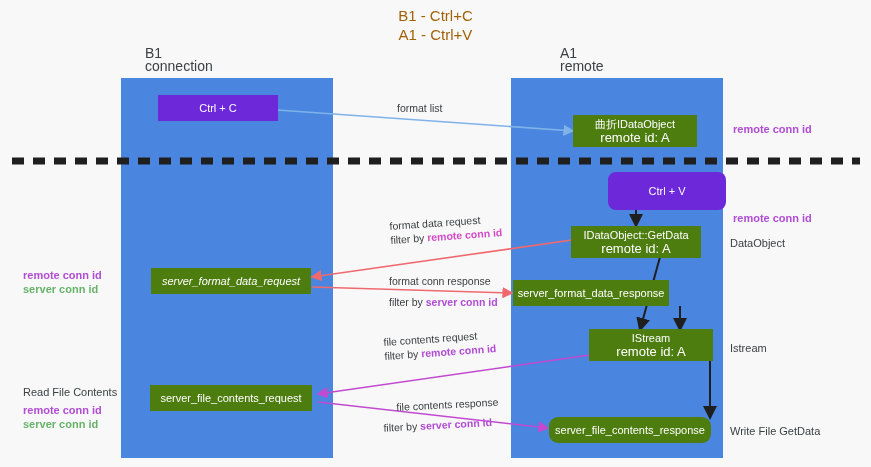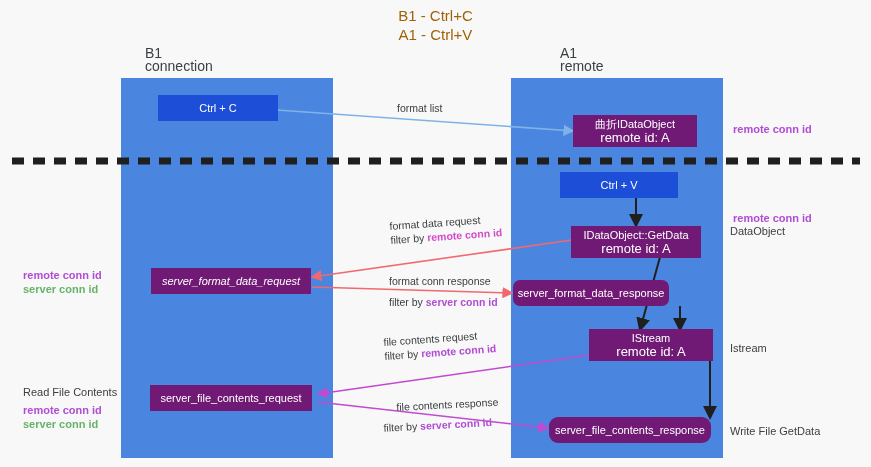--- a/index.html
+++ b/index.html
@@ -48,22 +48,22 @@
     display: flex;
     flex-direction: column;
     align-items: center;
     justify-content: center;
     color: #ffffff;
     font-size: 11px;
     line-height: 13px;
     text-align: center;
     padding: 2px 4px;
   }
-  .node.green { background: #1d4ed8; }
-  .node.orange { background: #701a75; }
+  .node.green { background: #6d28d9; }
+  .node.orange { background: #4d7c0f; }
   .node .l2 { font-size: 13px; }
 
   
   .side-label {
     font-size: 11px;
     line-height: 14px;
   }
   .purple { color: #b14cd4; font-weight: bold; }
   .green-txt { color: #67b36a; font-weight: bold; }
   .dark { color: #3c4043; }
@@ -138,34 +138,34 @@
 
 <div class="abs node green" style="left:158px; top:95px; width:120px; height:26px;">
   <span>Ctrl + C</span>
 </div>
 
 <div class="abs node orange" style="left:573px; top:115px; width:124px; height:32px;">
   <span>曲折IDataObject</span>
   <span class="l2">remote id: A</span>
 </div>
 
-<div class="abs node green" style="left:560px; top:172px; width:118px; height:26px;">
+<div class="abs node green" style="left:608px; top:172px; width:118px; height:38px;border-radius:8px;">
   <span>Ctrl + V</span>
 </div>
 
 <div class="abs node orange" style="left:571px; top:226px; width:130px; height:32px;">
   <span>IDataObject::GetData</span>
   <span class="l2">remote id: A</span>
 </div>
 
 <div class="abs node orange" style="left:151px; top:268px; width:160px; height:26px;font-style:italic;">
   <span>server_format_data_request</span>
 </div>
 
-<div class="abs node orange" style="left:513px; top:280px; width:156px; height:26px;border-radius:7px;">
+<div class="abs node orange" style="left:513px; top:280px; width:156px; height:26px;">
   <span>server_format_data_response</span>
 </div>
 
 <div class="abs node orange" style="left:589px; top:329px; width:124px; height:32px;">
   <span>IStream</span>
   <span class="l2">remote id: A</span>
 </div>
 
 <div class="abs node orange" style="left:150px; top:385px; width:162px; height:26px;">
   <span>server_file_contents_request</span>
@@ -208,21 +208,21 @@
 </div>
 
 <div class="abs side-label purple" style="left:733px; top:122px;">
   <span>remote conn id</span>
 </div>
 
 <div class="abs side-label purple" style="left:733px; top:211px;">
   <span>remote conn id</span>
 </div>
 
-<div class="abs side-label dark" style="left:730px; top:224px;">
+<div class="abs side-label dark" style="left:730px; top:236px;">
   <span>DataObject</span>
 </div>
 
 <div class="abs side-label dark" style="left:730px; top:341px;">
   <span>Istream</span>
 </div>
 
 <div class="abs side-label dark" style="left:730px; top:424px;">
   <span>Write File GetData</span>
 </div>

